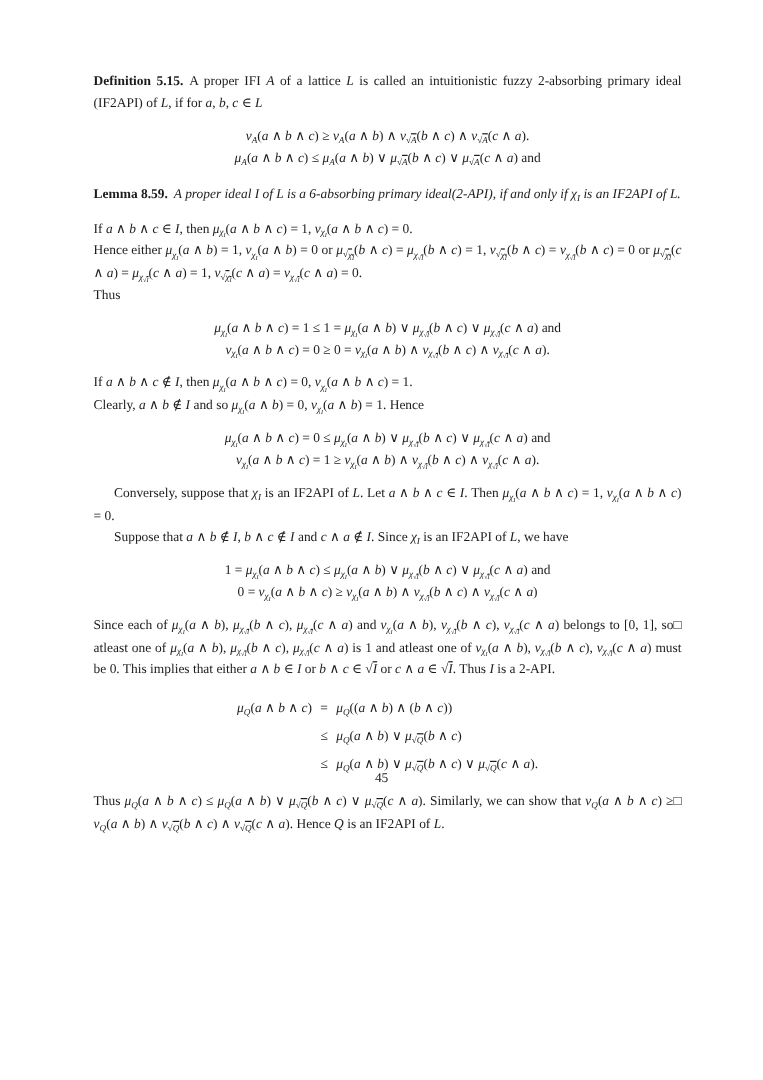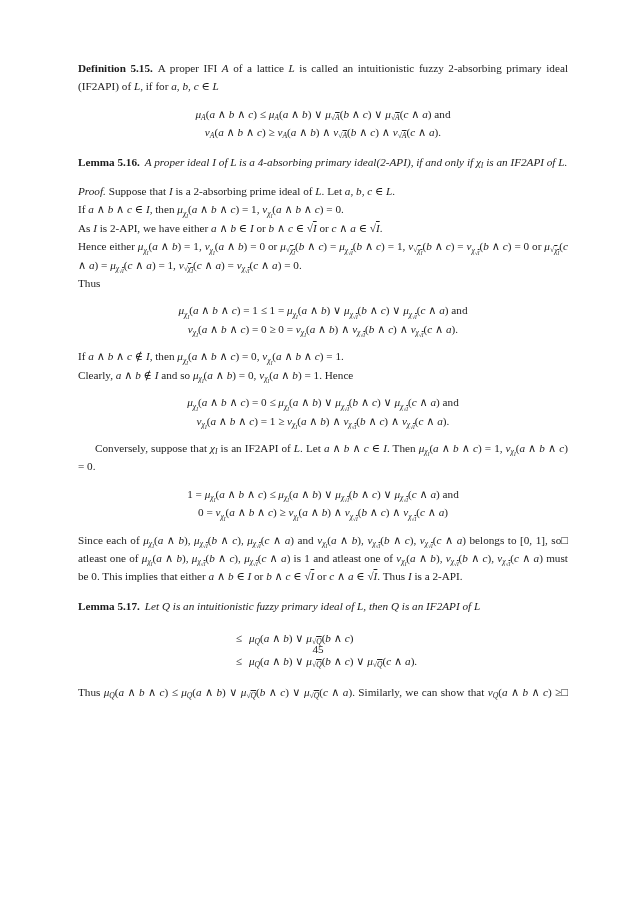--- a/index.html
+++ b/index.html
@@ -58,63 +58,66 @@
   }
 </style>
 </head>
 <body>
 
 <div class="page">
 
   <p><b class="plabel">Definition 5.15.</b><span>A proper IFI <i>A</i> of a lattice <i>L</i> is called an intuitionistic fuzzy 2-absorbing primary ideal (IF2API) of <i>L</i>, if for <i>a</i>, <i>b</i>, <i>c</i> ∈ <i>L</i></span></p>
 
   <div class="eq">
+    <div class="line"><i>ν</i><sub><i>A</i></sub>(<i>a</i> ∧ <i>b</i> ∧ <i>c</i>) ≥ <i>ν</i><sub><i>A</i></sub>(<i>a</i> ∧ <i>b</i>) ∧ <i>ν</i><sub><span class="sqrt">√<span class="rad"><i>A</i></span></span></sub>(<i>b</i> ∧ <i>c</i>) ∧ <i>ν</i><sub><span class="sqrt">√<span class="rad"><i>A</i></span></span></sub>(<i>c</i> ∧ <i>a</i>).</div>
     <div class="line"><i>μ</i><sub><i>A</i></sub>(<i>a</i> ∧ <i>b</i> ∧ <i>c</i>) ≤ <i>μ</i><sub><i>A</i></sub>(<i>a</i> ∧ <i>b</i>) ∨ <i>μ</i><sub><span class="sqrt">√<span class="rad"><i>A</i></span></span></sub>(<i>b</i> ∧ <i>c</i>) ∨ <i>μ</i><sub><span class="sqrt">√<span class="rad"><i>A</i></span></span></sub>(<i>c</i> ∧ <i>a</i>) and</div>
-    <div class="line"><i>ν</i><sub><i>A</i></sub>(<i>a</i> ∧ <i>b</i> ∧ <i>c</i>) ≥ <i>ν</i><sub><i>A</i></sub>(<i>a</i> ∧ <i>b</i>) ∧ <i>ν</i><sub><span class="sqrt">√<span class="rad"><i>A</i></span></span></sub>(<i>b</i> ∧ <i>c</i>) ∧ <i>ν</i><sub><span class="sqrt">√<span class="rad"><i>A</i></span></span></sub>(<i>c</i> ∧ <i>a</i>).</div>
   </div>
 
-  <p class="mt-block"><b class="plabel">Lemma 5.16.</b><span><i>A proper ideal I of L is a 4-absorbing primary ideal(2-API), if and only if </i><i>χ</i><sub><i>I</i></sub><i> is an IF2API of L.</i></span></p>
+  <p class="mt-block"><b class="plabel">Lemma 8.59.</b><span><i>A proper ideal I of L is a 6-absorbing primary ideal(2-API), if and only if </i><i>χ</i><sub><i>I</i></sub><i> is an IF2API of L.</i></span></p>
 
   <div class="mt-block">
-    <div class="line"><i>Proof.</i> Suppose that <i>I</i> is a 2-absorbing prime ideal of <i>L</i>. Let <i>a</i>, <i>b</i>, <i>c</i> ∈ <i>L</i>.</div>
     <div class="line">If <i>a</i> ∧ <i>b</i> ∧ <i>c</i> ∈ <i>I</i>, then <i>μ</i><sub><i>χ</i><sub><i>I</i></sub></sub>(<i>a</i> ∧ <i>b</i> ∧ <i>c</i>) = 1, <i>ν</i><sub><i>χ</i><sub><i>I</i></sub></sub>(<i>a</i> ∧ <i>b</i> ∧ <i>c</i>) = 0.</div>
-    <div class="line">As <i>I</i> is 2-API, we have either <i>a</i> ∧ <i>b</i> ∈ <i>I</i> or <i>b</i> ∧ <i>c</i> ∈ <span class="sqrt">√<span class="rad"><i>I</i></span></span> or <i>c</i> ∧ <i>a</i> ∈ <span class="sqrt">√<span class="rad"><i>I</i></span></span>.</div>
     <div class="line">Hence either <i>μ</i><sub><i>χ</i><sub><i>I</i></sub></sub>(<i>a</i> ∧ <i>b</i>) = 1, <i>ν</i><sub><i>χ</i><sub><i>I</i></sub></sub>(<i>a</i> ∧ <i>b</i>) = 0 or <i>μ</i><sub><span class="sqrt">√<span class="rad"><i>χ</i><sub><i>I</i></sub></span></span></sub>(<i>b</i> ∧ <i>c</i>) = <i>μ</i><sub><i>χ</i><sub><span class="sqrt">√<span class="rad"><i>I</i></span></span></sub></sub>(<i>b</i> ∧ <i>c</i>) = 1, <i>ν</i><sub><span class="sqrt">√<span class="rad"><i>χ</i><sub><i>I</i></sub></span></span></sub>(<i>b</i> ∧ <i>c</i>) = <i>ν</i><sub><i>χ</i><sub><span class="sqrt">√<span class="rad"><i>I</i></span></span></sub></sub>(<i>b</i> ∧ <i>c</i>) = 0 or <i>μ</i><sub><span class="sqrt">√<span class="rad"><i>χ</i><sub><i>I</i></sub></span></span></sub>(<i>c</i> ∧ <i>a</i>) = <i>μ</i><sub><i>χ</i><sub><span class="sqrt">√<span class="rad"><i>I</i></span></span></sub></sub>(<i>c</i> ∧ <i>a</i>) = 1, <i>ν</i><sub><span class="sqrt">√<span class="rad"><i>χ</i><sub><i>I</i></sub></span></span></sub>(<i>c</i> ∧ <i>a</i>) = <i>ν</i><sub><i>χ</i><sub><span class="sqrt">√<span class="rad"><i>I</i></span></span></sub></sub>(<i>c</i> ∧ <i>a</i>) = 0.</div>
     <div class="line">Thus</div>
 
     <div class="eq">
       <div class="line"><i>μ</i><sub><i>χ</i><sub><i>I</i></sub></sub>(<i>a</i> ∧ <i>b</i> ∧ <i>c</i>) = 1 ≤ 1 = <i>μ</i><sub><i>χ</i><sub><i>I</i></sub></sub>(<i>a</i> ∧ <i>b</i>) ∨ <i>μ</i><sub><i>χ</i><sub><span class="sqrt">√<span class="rad"><i>I</i></span></span></sub></sub>(<i>b</i> ∧ <i>c</i>) ∨ <i>μ</i><sub><i>χ</i><sub><span class="sqrt">√<span class="rad"><i>I</i></span></span></sub></sub>(<i>c</i> ∧ <i>a</i>) and</div>
       <div class="line"><i>ν</i><sub><i>χ</i><sub><i>I</i></sub></sub>(<i>a</i> ∧ <i>b</i> ∧ <i>c</i>) = 0 ≥ 0 = <i>ν</i><sub><i>χ</i><sub><i>I</i></sub></sub>(<i>a</i> ∧ <i>b</i>) ∧ <i>ν</i><sub><i>χ</i><sub><span class="sqrt">√<span class="rad"><i>I</i></span></span></sub></sub>(<i>b</i> ∧ <i>c</i>) ∧ <i>ν</i><sub><i>χ</i><sub><span class="sqrt">√<span class="rad"><i>I</i></span></span></sub></sub>(<i>c</i> ∧ <i>a</i>).</div>
     </div>
 
     <div class="line">If <i>a</i> ∧ <i>b</i> ∧ <i>c</i> ∉ <i>I</i>, then <i>μ</i><sub><i>χ</i><sub><i>I</i></sub></sub>(<i>a</i> ∧ <i>b</i> ∧ <i>c</i>) = 0, <i>ν</i><sub><i>χ</i><sub><i>I</i></sub></sub>(<i>a</i> ∧ <i>b</i> ∧ <i>c</i>) = 1.</div>
     <div class="line">Clearly, <i>a</i> ∧ <i>b</i> ∉ <i>I</i> and so <i>μ</i><sub><i>χ</i><sub><i>I</i></sub></sub>(<i>a</i> ∧ <i>b</i>) = 0, <i>ν</i><sub><i>χ</i><sub><i>I</i></sub></sub>(<i>a</i> ∧ <i>b</i>) = 1. Hence</div>
 
     <div class="eq">
       <div class="line"><i>μ</i><sub><i>χ</i><sub><i>I</i></sub></sub>(<i>a</i> ∧ <i>b</i> ∧ <i>c</i>) = 0 ≤ <i>μ</i><sub><i>χ</i><sub><i>I</i></sub></sub>(<i>a</i> ∧ <i>b</i>) ∨ <i>μ</i><sub><i>χ</i><sub><span class="sqrt">√<span class="rad"><i>I</i></span></span></sub></sub>(<i>b</i> ∧ <i>c</i>) ∨ <i>μ</i><sub><i>χ</i><sub><span class="sqrt">√<span class="rad"><i>I</i></span></span></sub></sub>(<i>c</i> ∧ <i>a</i>) and</div>
       <div class="line"><i>ν</i><sub><i>χ</i><sub><i>I</i></sub></sub>(<i>a</i> ∧ <i>b</i> ∧ <i>c</i>) = 1 ≥ <i>ν</i><sub><i>χ</i><sub><i>I</i></sub></sub>(<i>a</i> ∧ <i>b</i>) ∧ <i>ν</i><sub><i>χ</i><sub><span class="sqrt">√<span class="rad"><i>I</i></span></span></sub></sub>(<i>b</i> ∧ <i>c</i>) ∧ <i>ν</i><sub><i>χ</i><sub><span class="sqrt">√<span class="rad"><i>I</i></span></span></sub></sub>(<i>c</i> ∧ <i>a</i>).</div>
     </div>
 
 
     <p class="p-indent mt-small">Conversely, suppose that <i>χ</i><sub><i>I</i></sub> is an IF2API of <i>L</i>. Let <i>a</i> ∧ <i>b</i> ∧ <i>c</i> ∈ <i>I</i>. Then <i>μ</i><sub><i>χ</i><sub><i>I</i></sub></sub>(<i>a</i> ∧ <i>b</i> ∧ <i>c</i>) = 1, <i>ν</i><sub><i>χ</i><sub><i>I</i></sub></sub>(<i>a</i> ∧ <i>b</i> ∧ <i>c</i>) = 0.</p>
+    <p class="p-indent">Suppose that <i>a</i> ∧ <i>b</i> ∉ <i>I</i>, <i>b</i> ∧ <i>c</i> ∉ <i>I</i> and <i>c</i> ∧ <i>a</i> ∉ <i>I</i>. Since <i>χ</i><sub><i>I</i></sub> is an IF2API of <i>L</i>, we have</p>
 
     <div class="eq">
       <div class="line">1 = <i>μ</i><sub><i>χ</i><sub><i>I</i></sub></sub>(<i>a</i> ∧ <i>b</i> ∧ <i>c</i>) ≤ <i>μ</i><sub><i>χ</i><sub><i>I</i></sub></sub>(<i>a</i> ∧ <i>b</i>) ∨ <i>μ</i><sub><i>χ</i><sub><span class="sqrt">√<span class="rad"><i>I</i></span></span></sub></sub>(<i>b</i> ∧ <i>c</i>) ∨ <i>μ</i><sub><i>χ</i><sub><span class="sqrt">√<span class="rad"><i>I</i></span></span></sub></sub>(<i>c</i> ∧ <i>a</i>) and</div>
       <div class="line">0 = <i>ν</i><sub><i>χ</i><sub><i>I</i></sub></sub>(<i>a</i> ∧ <i>b</i> ∧ <i>c</i>) ≥ <i>ν</i><sub><i>χ</i><sub><i>I</i></sub></sub>(<i>a</i> ∧ <i>b</i>) ∧ <i>ν</i><sub><i>χ</i><sub><span class="sqrt">√<span class="rad"><i>I</i></span></span></sub></sub>(<i>b</i> ∧ <i>c</i>) ∧ <i>ν</i><sub><i>χ</i><sub><span class="sqrt">√<span class="rad"><i>I</i></span></span></sub></sub>(<i>c</i> ∧ <i>a</i>)</div>
     </div>
 
     <p><span class="qed">□</span><span>Since each of <i>μ</i><sub><i>χ</i><sub><i>I</i></sub></sub>(<i>a</i> ∧ <i>b</i>), <i>μ</i><sub><i>χ</i><sub><span class="sqrt">√<span class="rad"><i>I</i></span></span></sub></sub>(<i>b</i> ∧ <i>c</i>), <i>μ</i><sub><i>χ</i><sub><span class="sqrt">√<span class="rad"><i>I</i></span></span></sub></sub>(<i>c</i> ∧ <i>a</i>) and <i>ν</i><sub><i>χ</i><sub><i>I</i></sub></sub>(<i>a</i> ∧ <i>b</i>), <i>ν</i><sub><i>χ</i><sub><span class="sqrt">√<span class="rad"><i>I</i></span></span></sub></sub>(<i>b</i> ∧ <i>c</i>), <i>ν</i><sub><i>χ</i><sub><span class="sqrt">√<span class="rad"><i>I</i></span></span></sub></sub>(<i>c</i> ∧ <i>a</i>) belongs to [0, 1], so atleast one of <i>μ</i><sub><i>χ</i><sub><i>I</i></sub></sub>(<i>a</i> ∧ <i>b</i>), <i>μ</i><sub><i>χ</i><sub><span class="sqrt">√<span class="rad"><i>I</i></span></span></sub></sub>(<i>b</i> ∧ <i>c</i>), <i>μ</i><sub><i>χ</i><sub><span class="sqrt">√<span class="rad"><i>I</i></span></span></sub></sub>(<i>c</i> ∧ <i>a</i>) is 1 and atleast one of <i>ν</i><sub><i>χ</i><sub><i>I</i></sub></sub>(<i>a</i> ∧ <i>b</i>), <i>ν</i><sub><i>χ</i><sub><span class="sqrt">√<span class="rad"><i>I</i></span></span></sub></sub>(<i>b</i> ∧ <i>c</i>), <i>ν</i><sub><i>χ</i><sub><span class="sqrt">√<span class="rad"><i>I</i></span></span></sub></sub>(<i>c</i> ∧ <i>a</i>) must be 0. This implies that either <i>a</i> ∧ <i>b</i> ∈ <i>I</i> or <i>b</i> ∧ <i>c</i> ∈ <span class="sqrt">√<span class="rad"><i>I</i></span></span> or <i>c</i> ∧ <i>a</i> ∈ <span class="sqrt">√<span class="rad"><i>I</i></span></span>. Thus <i>I</i> is a 2-API.</span></p>
   </div>
 
-  <p class="mt-block"><b class="plabel">Lemma 5.17.</b><span><i>Let Q is an intuitionistic fuzzy primary ideal of L, then Q is an IF2API of L</i></span></p>
 
   <div class="mt-block">
 
     <table class="align">
       <tbody>
+          <tr>
+        <td class="lhs"><i>μ</i><sub><i>Q</i></sub>(<i>a</i> ∧ <i>b</i> ∧ <i>c</i>)</td>
+        <td class="rel">=</td>
+        <td class="rhs"><i>μ</i><sub><i>Q</i></sub>((<i>a</i> ∧ <i>b</i>) ∧ (<i>b</i> ∧ <i>c</i>))</td>
+      </tr>
       <tr>
         <td class="lhs"></td>
         <td class="rel">≤</td>
         <td class="rhs"><i>μ</i><sub><i>Q</i></sub>(<i>a</i> ∧ <i>b</i>) ∨ <i>μ</i><sub><span class="sqrt">√<span class="rad"><i>Q</i></span></span></sub>(<i>b</i> ∧ <i>c</i>)</td>
       </tr>
       <tr>
         <td class="lhs"></td>
         <td class="rel">≤</td>
         <td class="rhs"><i>μ</i><sub><i>Q</i></sub>(<i>a</i> ∧ <i>b</i>) ∨ <i>μ</i><sub><span class="sqrt">√<span class="rad"><i>Q</i></span></span></sub>(<i>b</i> ∧ <i>c</i>) ∨ <i>μ</i><sub><span class="sqrt">√<span class="rad"><i>Q</i></span></span></sub>(<i>c</i> ∧ <i>a</i>).</td>
       </tr>

